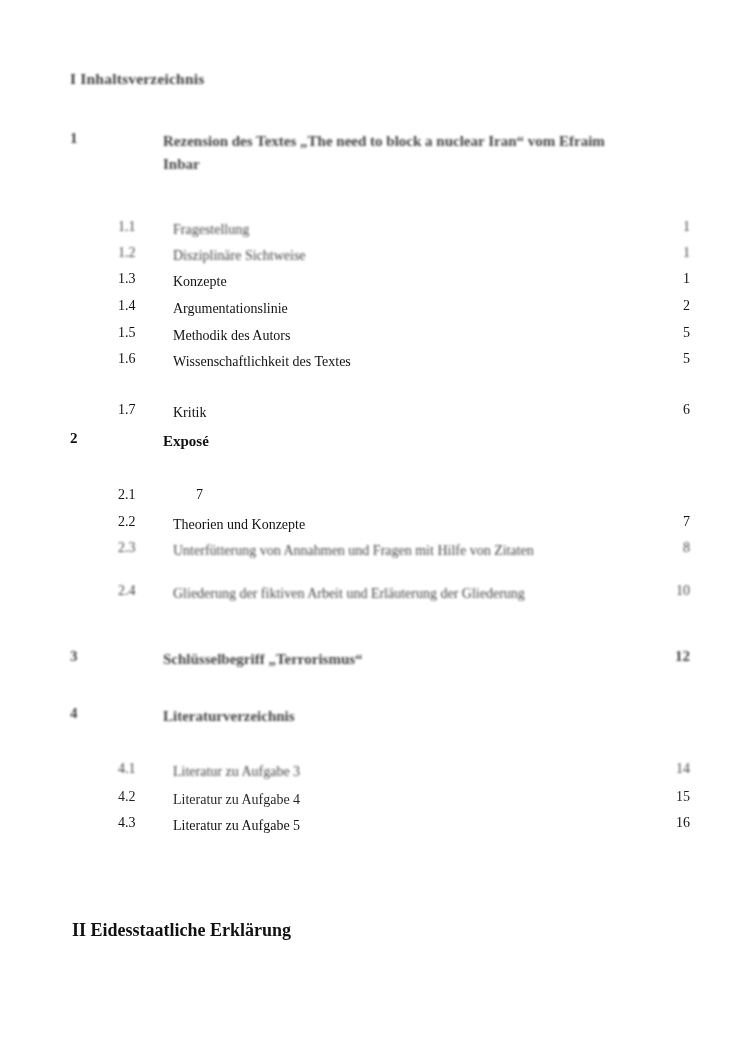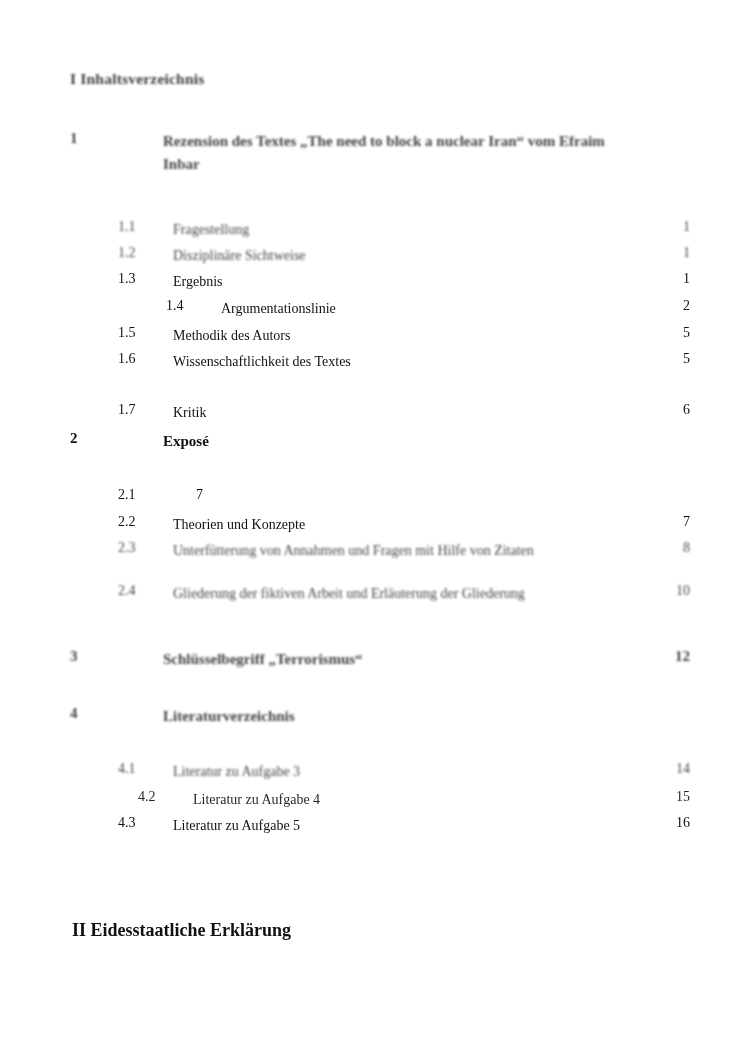--- a/index.html
+++ b/index.html
@@ -81,21 +81,21 @@
     line-height: 1.5;
     padding-right: 20px;
   }
   .entry .pg {
     width: 30px;
     flex: 0 0 30px;
     text-align: right;
   }
   
   .b-strong { filter: blur(1.15px); opacity: 0.80; }
-  .b-light  { filter: blur(0.35px); opacity: 0.92; margin-left: 20px; }
+  .b-light  { filter: blur(0.35px); opacity: 0.92; }
   .b-none   { filter: none; opacity: 1; }
 </style>
 </head>
 <body>
 
 <div class="page">
 
   <div class="toc-title">I Inhaltsverzeichnis</div>
 
   <div class="chapter b-strong" style="top:130px;">
@@ -111,25 +111,25 @@
   </div>
 
   <div class="entry b-strong" style="top:245px;">
     <span class="num">1.2</span>
     <span class="txt">Disziplinäre Sichtweise</span>
     <span class="pg">1</span>
   </div>
 
   <div class="entry b-none" style="top:271px;">
     <span class="num">1.3</span>
-    <span class="txt">Ergebnis</span>
+    <span class="txt">Konzepte</span>
     <span class="pg">1</span>
   </div>
 
-  <div class="entry b-none" style="top:298px;margin-left:48px;">
+  <div class="entry b-none" style="top:298px;">
     <span class="num">1.4</span>
     <span class="txt">Argumentationslinie</span>
     <span class="pg">2</span>
   </div>
 
   <div class="entry b-none" style="top:325px;">
     <span class="num">1.5</span>
     <span class="txt">Methodik des Autors</span>
     <span class="pg">5</span>
   </div>

